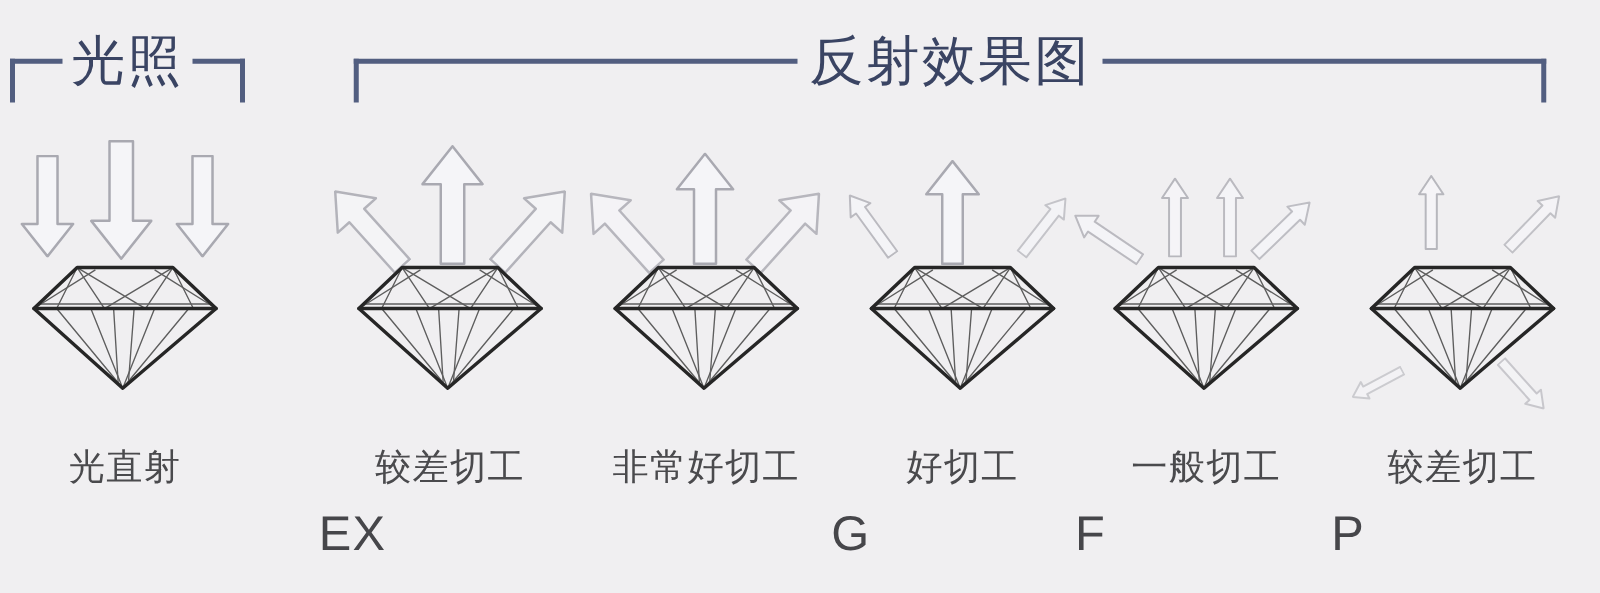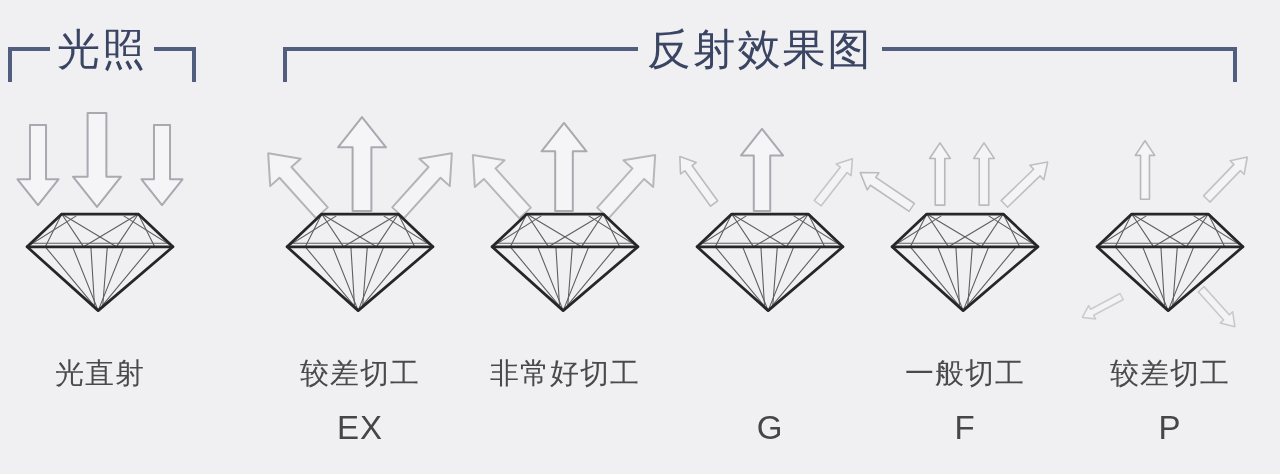--- a/index.html
+++ b/index.html
@@ -40,21 +40,21 @@
 
   .arr{position:absolute;overflow:visible;}
 
   .label{
     position:absolute;left:0;right:0;top:356px;
     text-align:center;font-size:29px;line-height:34px;
     color:#4a4a4d;letter-spacing:1px;white-space:nowrap;
   }
   .grade{
     position:absolute;left:0;right:0;top:408px;
-    text-align:center;font-size:33px;line-height:40px;
+    font-size:39px;line-height:40px;
     color:#46464a;letter-spacing:1px;
     font-family:"Liberation Sans","DejaVu Sans",sans-serif;
   }
   .defs{position:absolute;width:0;height:0;}
 </style>
 </head>
 <body>
 
 <svg class="defs" aria-hidden="true">
   <defs>
@@ -150,20 +150,21 @@
       </svg>
     <svg class="arr" style="left:73px;top:128px;width:48px;height:84px;">
         <use href="#ab"></use>
       </svg>
     <svg class="arr" style="left:158px;top:152px;width:24px;height:58px;transform:rotate(38deg);opacity:.65">
         <use href="#at"></use>
       </svg>
     <svg class="diamond">
         <use href="#dia"></use>
       </svg>
+    <div class="label">好切工</div>
     <div class="grade">G</div>
   </div>
 
   <div class="col col-f">
     <svg class="arr" style="left:14px;top:158px;width:24px;height:64px;transform:rotate(-56deg);opacity:.8">
         <use href="#at"></use>
       </svg>
     <svg class="arr" style="left:68px;top:142px;width:24px;height:64px;opacity:.85">
         <use href="#at"></use>
       </svg>

